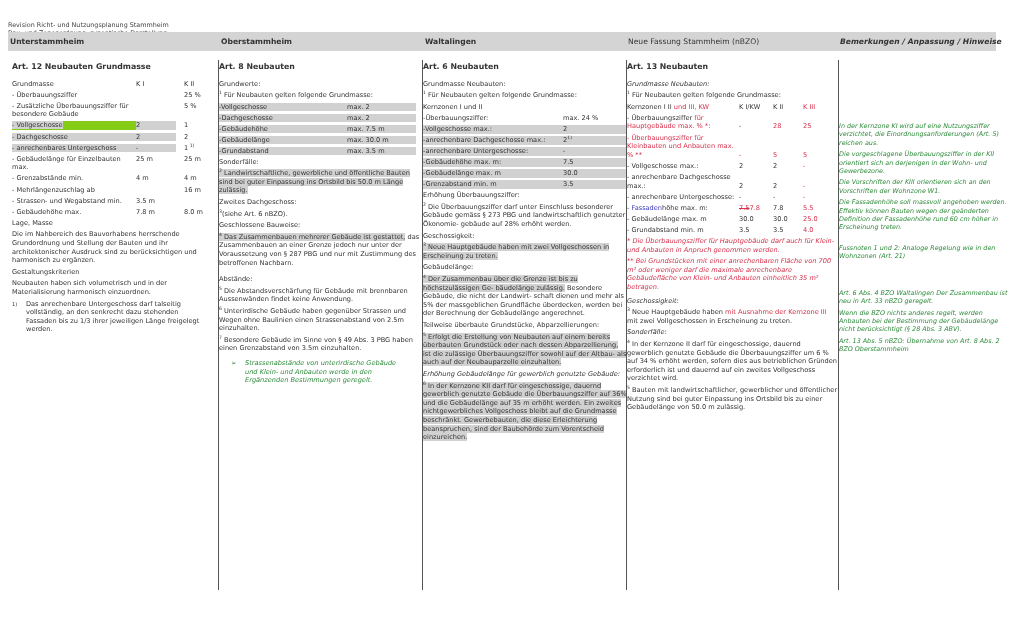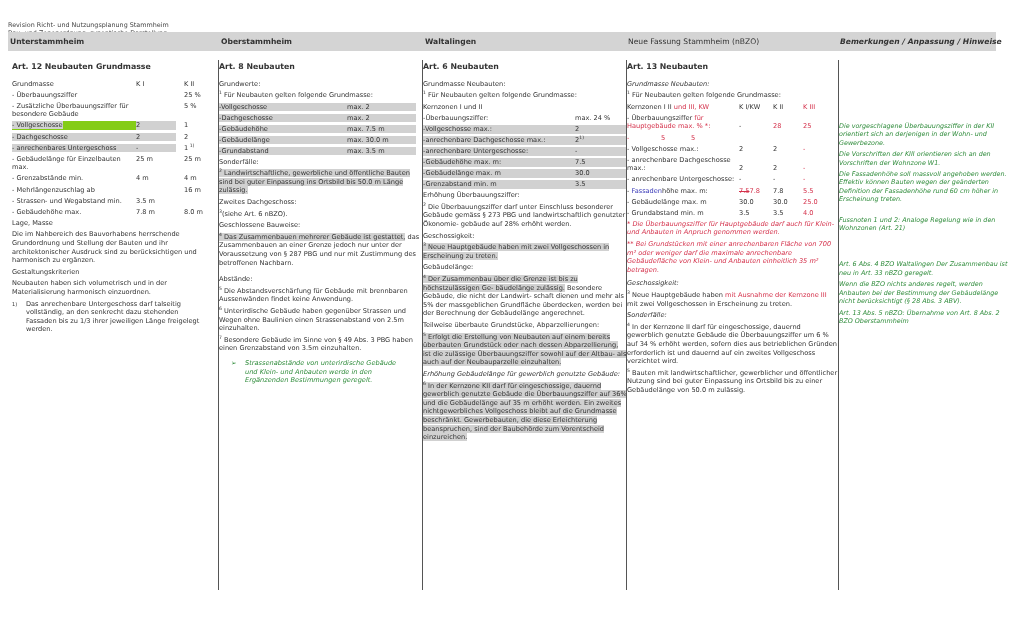--- a/index.html
+++ b/index.html
@@ -30,21 +30,21 @@
   .u-row .c1 { width: 124px; }
   .u-row .c2 { width: 48px; }
   .u-row .c3 { width: 30px; }
   .u-row .hlspan { background: #d1d1d1; }
 
   
   .o-row { display: flex; margin-bottom: 2.4px; background: #d1d1d1; width: 197px; }
   .o-row .c1 { width: 128px; }
 
   
-  .w-row { display: flex; margin-bottom: 2.4px; gap: 12px; }
+  .w-row { display: flex; margin-bottom: 2.4px; }
   .w-row .c1 { width: 140px; }
   .w-row.hl .c1, .w-row.hl .c2 { background: #d1d1d1; }
   .w-row .c2 { width: 20px; }
 
   
   .n-row { display: flex; margin-bottom: 2.5px; }
   .n-row .c1 { width: 112px; }
   .n-row .c2 { width: 30px; }
   .n-row .c3 { width: 30px; }
   .n-row .c4 { width: 22px; }
@@ -240,20 +240,21 @@
     <div class="c4 red">K III</div>
   </div>
   <div id="n-rows">
       <div class="n-row">
         <div class="c1"><span>- Überbauungsziffer </span><span class="red">für Hauptgebäude max. % *:</span></div>
         <div class="c2" style="width: 34px; align-self: flex-end;">-</div>
         <div class="c3 red" style="align-self: flex-end;">28</div>
         <div class="c4 red" style="align-self: flex-end;">25</div>
       </div>
       <div class="n-row">
+        <div class="c1"><span class="red">- Überbauungsziffer für Kleinbauten und Anbauten  max. % **</span></div>
         <div class="c2 red" style="width: 34px; align-self: flex-end;">-</div>
         <div class="c3 red" style="align-self: flex-end;">5</div>
         <div class="c4 red" style="align-self: flex-end;">5</div>
       </div>
       <div class="n-row">
         <div class="c1"><span>- Vollgeschosse max.:</span></div>
         <div class="c2" style="width: 34px; align-self: flex-end;">2</div>
         <div class="c3" style="align-self: flex-end;">2</div>
         <div class="c4 red" style="align-self: flex-end;">-</div>
       </div>
@@ -291,20 +292,21 @@
   <div class="p red it">* Die Überbauungsziffer für Hauptgebäude darf auch für Klein- und Anbauten in Anpruch genommen werden.</div>
   <div class="p red it">** Bei Grundstücken mit einer anrechenbaren Fläche von 700 m² oder weniger darf die maximale anrechenbare Gebäudefläche von Klein- und Anbauten einheitlich 35 m² betragen.</div>
   <div class="p it" style="margin-top:5px;">Geschossigkeit:</div>
   <div class="p"><sup>3</sup> <span>Neue Hauptgebäude haben </span><span class="red">mit Ausnahme der Kernzone III</span><span> mit zwei Vollgeschossen in Erscheinung zu treten.</span></div>
   <div class="p it">Sonderfälle:</div>
   <div class="p"><sup>4</sup> <span>In der Kernzone II darf für eingeschossige, dauernd gewerblich genutzte  Gebäude die  Überbauungsziffer um 6 % auf 34 % erhöht werden, sofern dies aus betrieblichen Gründen erforderlich ist und dauernd auf ein zweites Vollgeschoss verzichtet wird.</span></div>
   <div class="p"><sup>5</sup> <span>Bauten mit landwirtschaftlicher, gewerblicher und öffentlicher Nutzung sind bei guter Einpassung ins Ortsbild bis zu einer Gebäudelänge von 50.0 m zulässig.</span></div>
 </div>
 
 <div class="col bordered green" style="left:838px; width:170px; padding-top:62px; font-size:6.4px; line-height:8.4px;">
+  <div class="remark">In der Kernzone KI wird auf eine Nutzungsziffer verzichtet, die Einordnungsanforderungen (Art. 5) reichen aus.</div>
   <div class="remark">Die vorgeschlagene Überbauungsziffer in der KII orientiert sich an derjenigen in der Wohn- und Gewerbezone.</div>
   <div class="remark">Die Vorschriften der KIII orientieren sich an den Vorschriften der Wohnzone W1.</div>
   <div class="remark">Die Fassadenhöhe soll massvoll angehoben werden. Effektiv können Bauten wegen der geänderten Definition der Fassadenhöhe rund 60 cm höher in Erscheinung treten.</div>
   <div class="remark" style="margin-top:12px;">Fussnoten 1 und 2: Analoge Regelung wie in den Wohnzonen (Art. 21)</div>
   <div class="remark" style="margin-top:28px;">Art. 6 Abs. 4 BZO Waltalingen Der Zusammenbau ist neu in Art. 33 nBZO geregelt.</div>
   <div class="remark">Wenn die BZO nichts anderes regelt, werden Anbauten bei der Bestimmung der Gebäudelänge nicht berücksichtigt (§ 28 Abs. 3 ABV).</div>
   <div class="remark">Art. 13 Abs. 5 nBZO: Übernahme von Art. 8 Abs. 2 BZO Oberstammheim</div>
 </div>
 
 </body></html>

